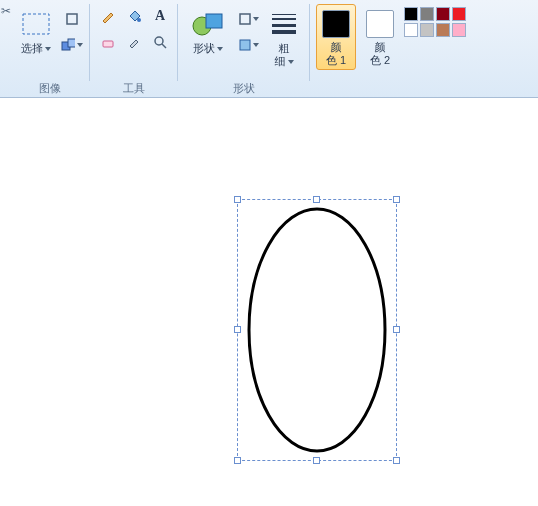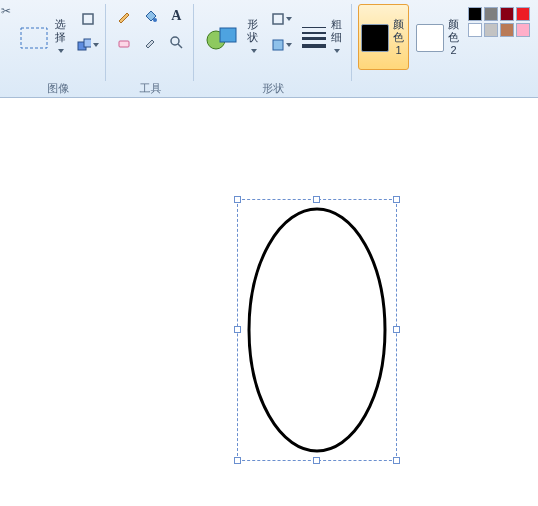--- a/index.html
+++ b/index.html
@@ -48,21 +48,21 @@
   }
   .group-body {
     display: flex;
     align-items: flex-start;
     gap: 4px;
     flex: 1;
     padding-top: 2px;
   }
   .btn, .bigbtn {
     display: flex;
-    flex-direction: row;
+    flex-direction: column;
     align-items: center;
     justify-content: flex-start;
     border: 1px solid transparent;
     border-radius: 3px;
     padding: 2px 2px;
     cursor: default;
   }
   .bigbtn {
     min-width: 40px;
     height: 66px;

